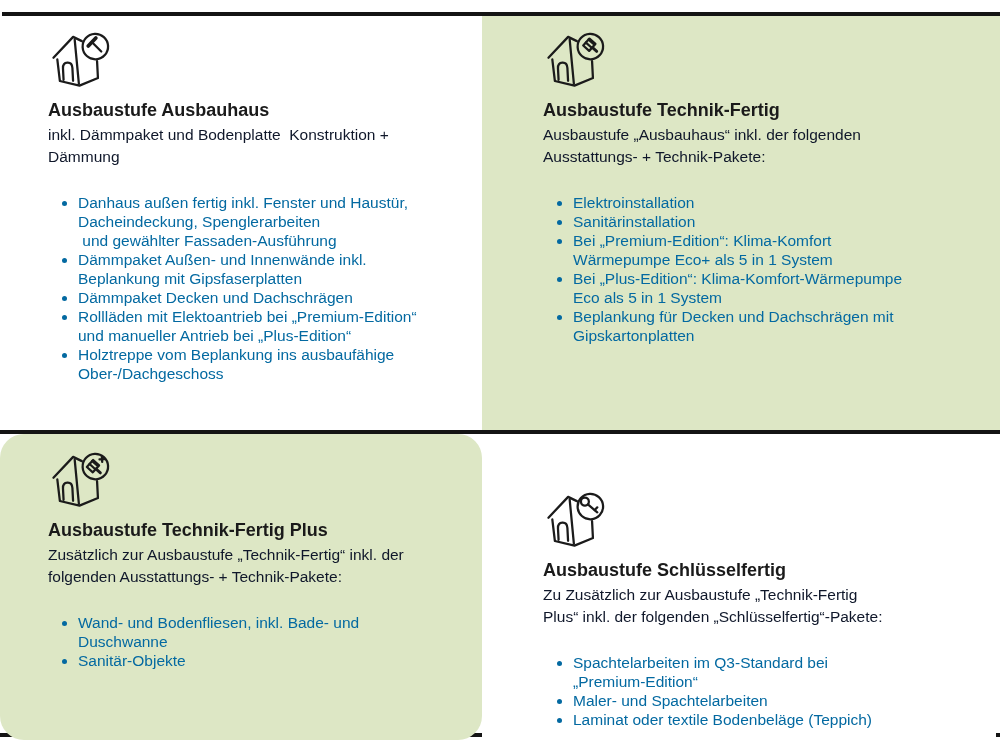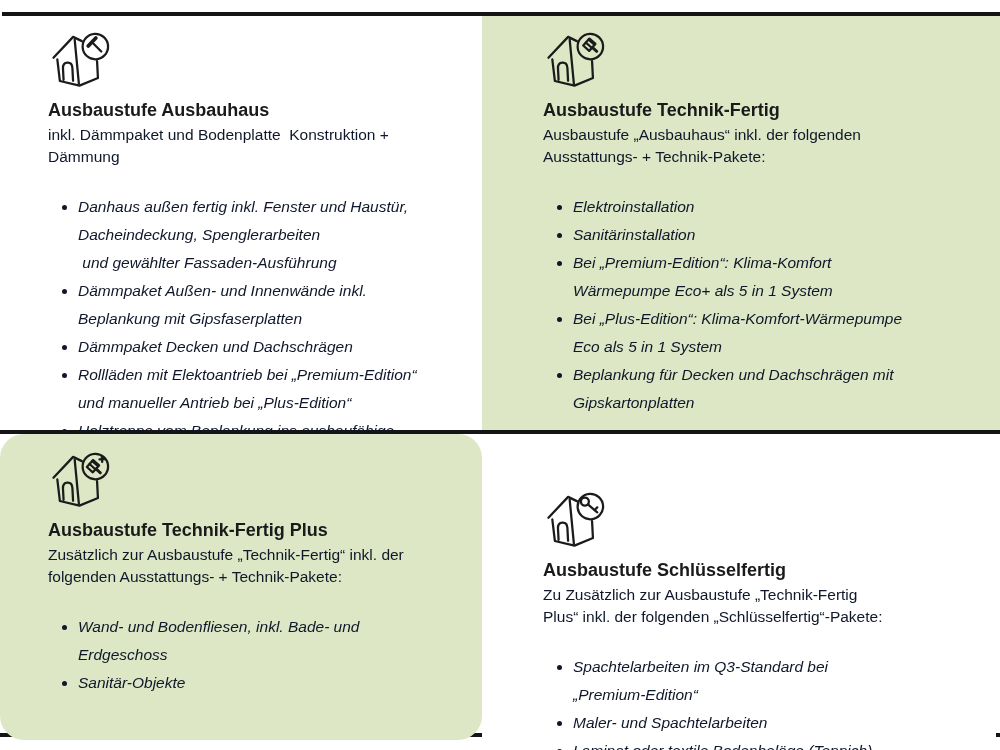--- a/index.html
+++ b/index.html
@@ -69,24 +69,23 @@
     line-height: 21.5px;
     white-space: pre-wrap;
   }
   .bullets {
     margin: 26px 0 0 0;
     padding: 0 0 0 30px;
     list-style: disc;
   }
   .bullets li {
     font-size: 15.5px;
-    color: #0f172a;
-    line-height: 28px;
+    color: #0369a1;
+    line-height: 19px;
     white-space: pre-wrap;
-    font-style: italic;
   }
 </style>
 </head>
 <body>
 
 <div id="canvas">
 
   <div class="rule" id="rule-top"></div>
   <div class="rule" id="rule-mid"></div>
   <div class="rule" id="rule-bottom"></div>
@@ -169,21 +168,21 @@
           <path class="stroke" d="M58.5 7.5 V13"></path>
           <path class="stroke" d="M55.8 10.2 H61.2"></path>
         </g>
       </svg>
     </div>
     <h2 class="title">Ausbaustufe Technik-Fertig Plus</h2>
     <p class="subtitle">Zusätzlich zur Ausbaustufe „Technik-Fertig“ inkl. der
 folgenden Ausstattungs- + Technik-Pakete:</p>
     <ul class="bullets">
         <li>Wand- und Bodenfliesen, inkl. Bade- und
-Erdgeschoss</li>
+Duschwanne</li>
         <li>Sanitär-Objekte</li>
       </ul>
   </section>
 
   <section class="quadrant q-white" id="q-schluesselfertig">
     <div class="icon">
       <svg width="66" height="62" viewBox="0 0 70 64">
         <g transform="rotate(-3 35 32)">
           <path class="stroke" d="M6 27 L28 6 L37 11"></path>
           <path class="stroke" d="M10 29 L11.5 52 L32 58 L52 51 L52 33"></path>

